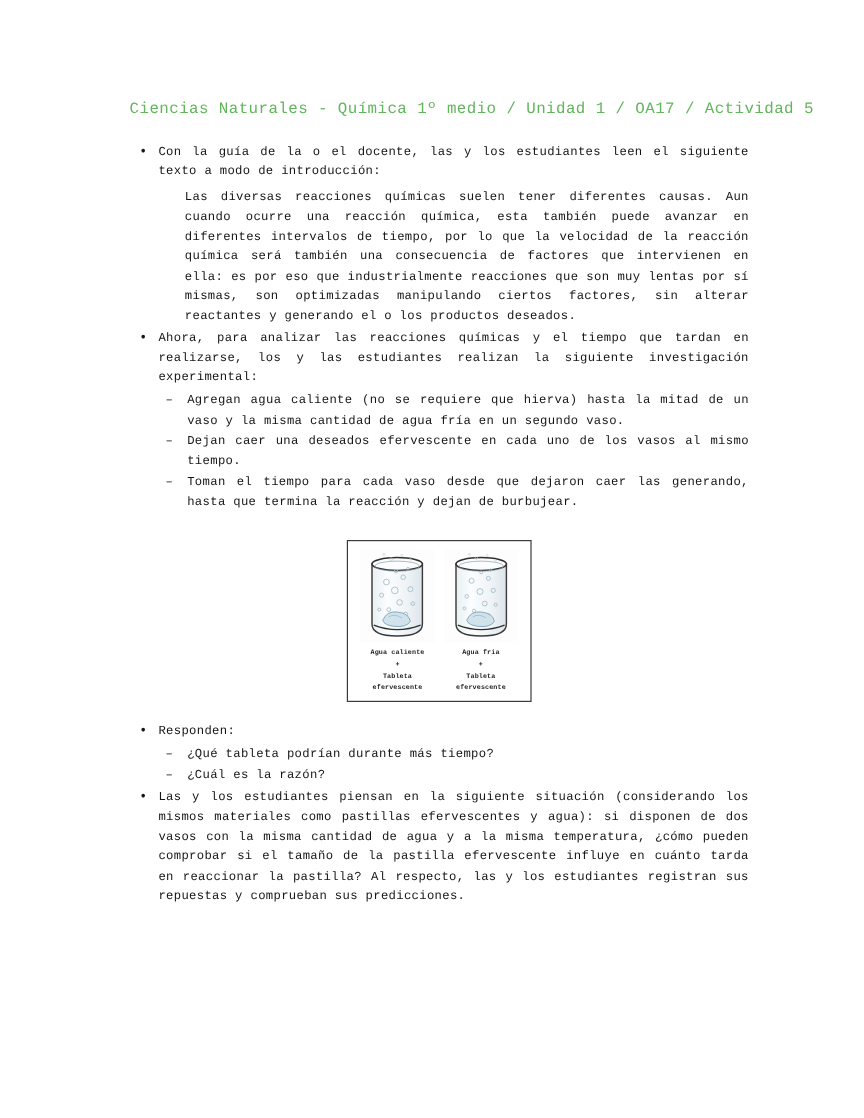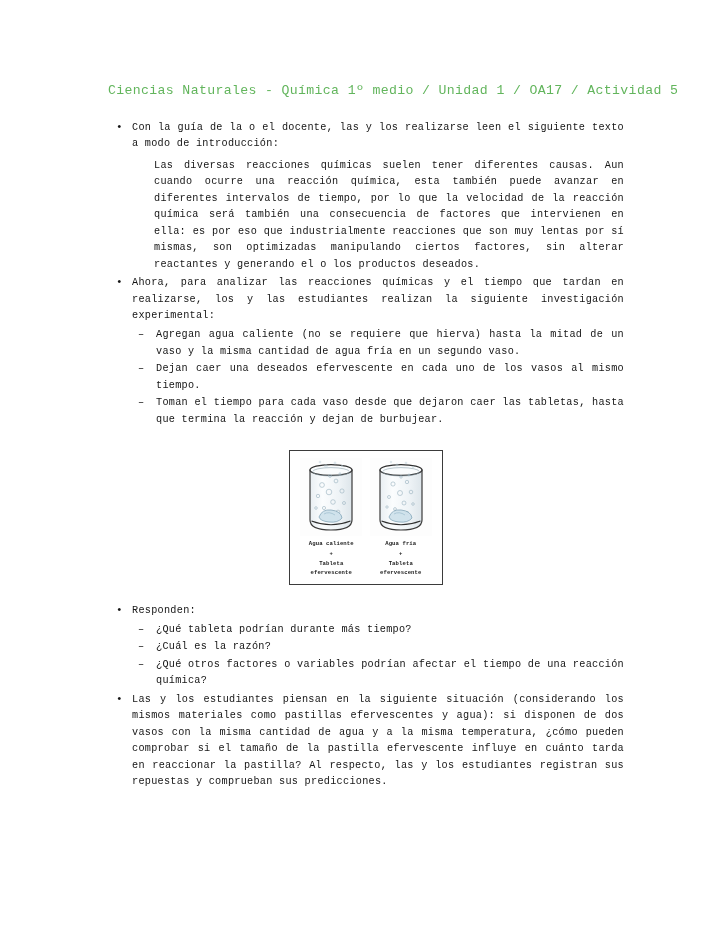--- a/index.html
+++ b/index.html
@@ -155,30 +155,30 @@
 
 <div class="page">
   <div class="content">
 
     <div class="doc-header">Ciencias Naturales - Química 1º medio / Unidad 1 / OA17 / Actividad 5</div>
 
 
     <ul class="bullets">
 
       <li class="bullet tight">
-        <span>Con la guía de la o el docente, las y los realizarse leen el siguiente texto a modo de introducción:</span>
+        <span>Con la guía de la o el docente, las y los estudiantes leen el siguiente texto a modo de introducción:</span>
         <div class="quote-block">Las diversas reacciones químicas suelen tener diferentes causas. Aun cuando ocurre una reacción química, esta también puede avanzar en diferentes intervalos de tiempo, por lo que la velocidad de la reacción química será también una consecuencia de factores que intervienen en ella: es por eso que industrialmente reacciones que son muy lentas por sí mismas, son optimizadas manipulando ciertos factores, sin alterar reactantes y generando el o los productos deseados.</div>
       </li>
 
       <li class="bullet tight">
         <span>Ahora, para analizar las reacciones químicas y el tiempo que tardan en realizarse, los y las estudiantes realizan la siguiente investigación experimental:</span>
         <ul class="dashes">
           <li class="dash">Agregan agua caliente (no se requiere que hierva) hasta la mitad de un vaso y la misma cantidad de agua fría en un segundo vaso.</li>
           <li class="dash">Dejan caer una deseados efervescente en cada uno de los vasos al mismo tiempo.</li>
-          <li class="dash">Toman el tiempo para cada vaso desde que dejaron caer las tabletas, hasta que termina la reacción y dejan de burbujear.</li>
+          <li class="dash">Toman el tiempo para cada vaso desde que dejaron caer las generando, hasta que termina la reacción y dejan de burbujear.</li>
         </ul>
       </li>
     </ul>
 
     <div class="figure-wrap">
       <div class="figure-box">
         <div class="beakers">
 
           <div class="beaker-cell">
             <svg class="beaker-art" viewBox="0 0 62 78">
@@ -266,21 +266,20 @@
       </div>
     </div>
 
     <ul class="bullets">
 
       <li class="bullet tight">
         <span>Responden:</span>
         <ul class="dashes">
           <li class="dash">¿Qué tableta podrían durante más tiempo?</li>
           <li class="dash">¿Cuál es la razón?</li>
-          <li class="dash">¿Qué otros factores o variables podrían afectar el tiempo de una reacción química?</li>
         </ul>
       </li>
 
       <li class="bullet">Las y los estudiantes piensan en la siguiente situación (considerando los mismos materiales como pastillas efervescentes y agua): si disponen de dos vasos con la misma cantidad de agua y a la misma temperatura, ¿cómo pueden comprobar si el tamaño de la pastilla efervescente influye en cuánto tarda en reaccionar la pastilla? Al respecto, las y los estudiantes registran sus repuestas y comprueban sus predicciones.</li>
 
     </ul>
 
   </div>
 </div>
 

